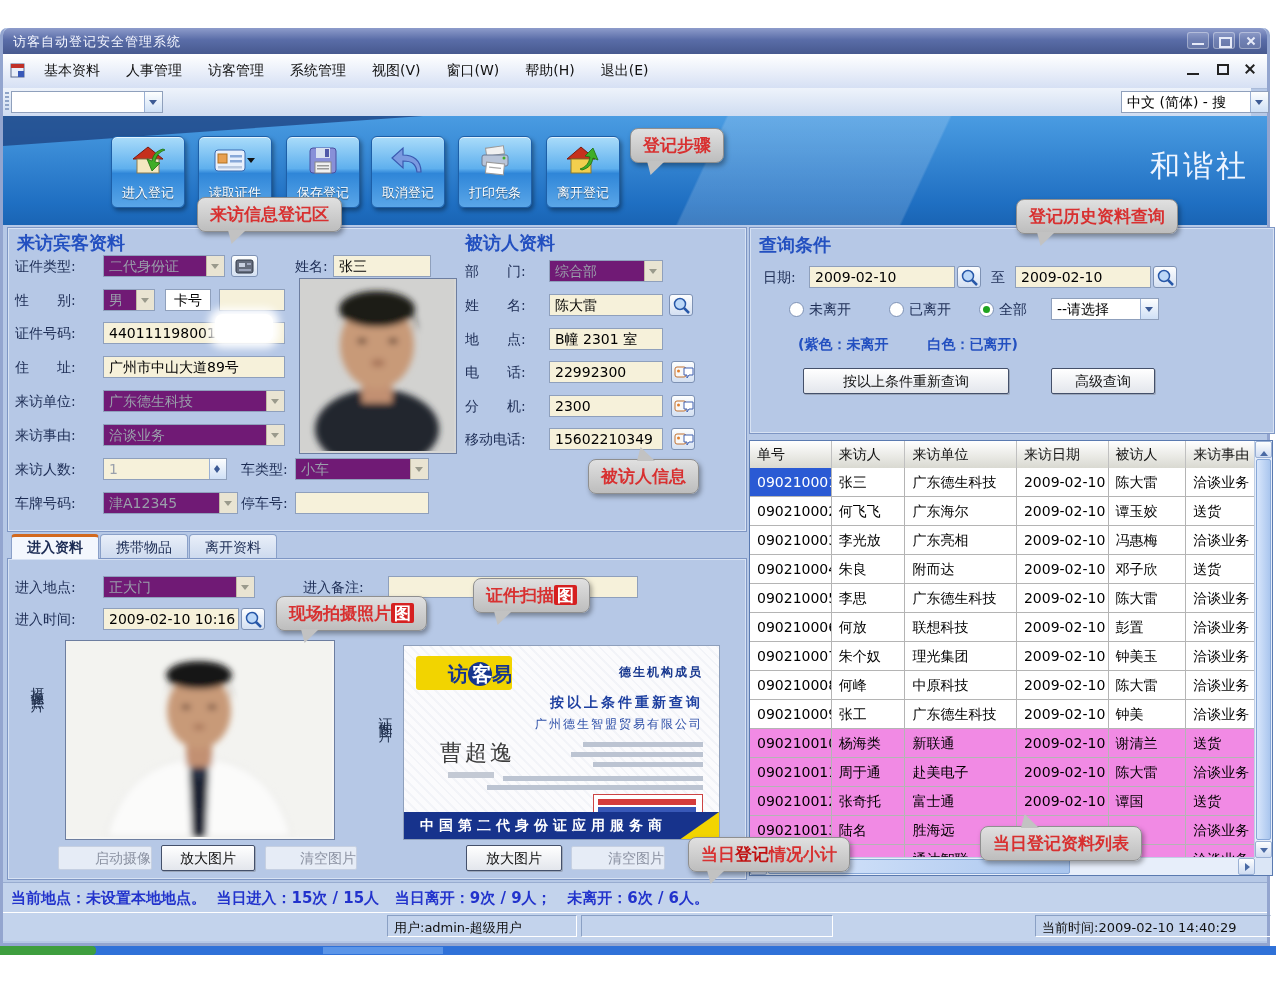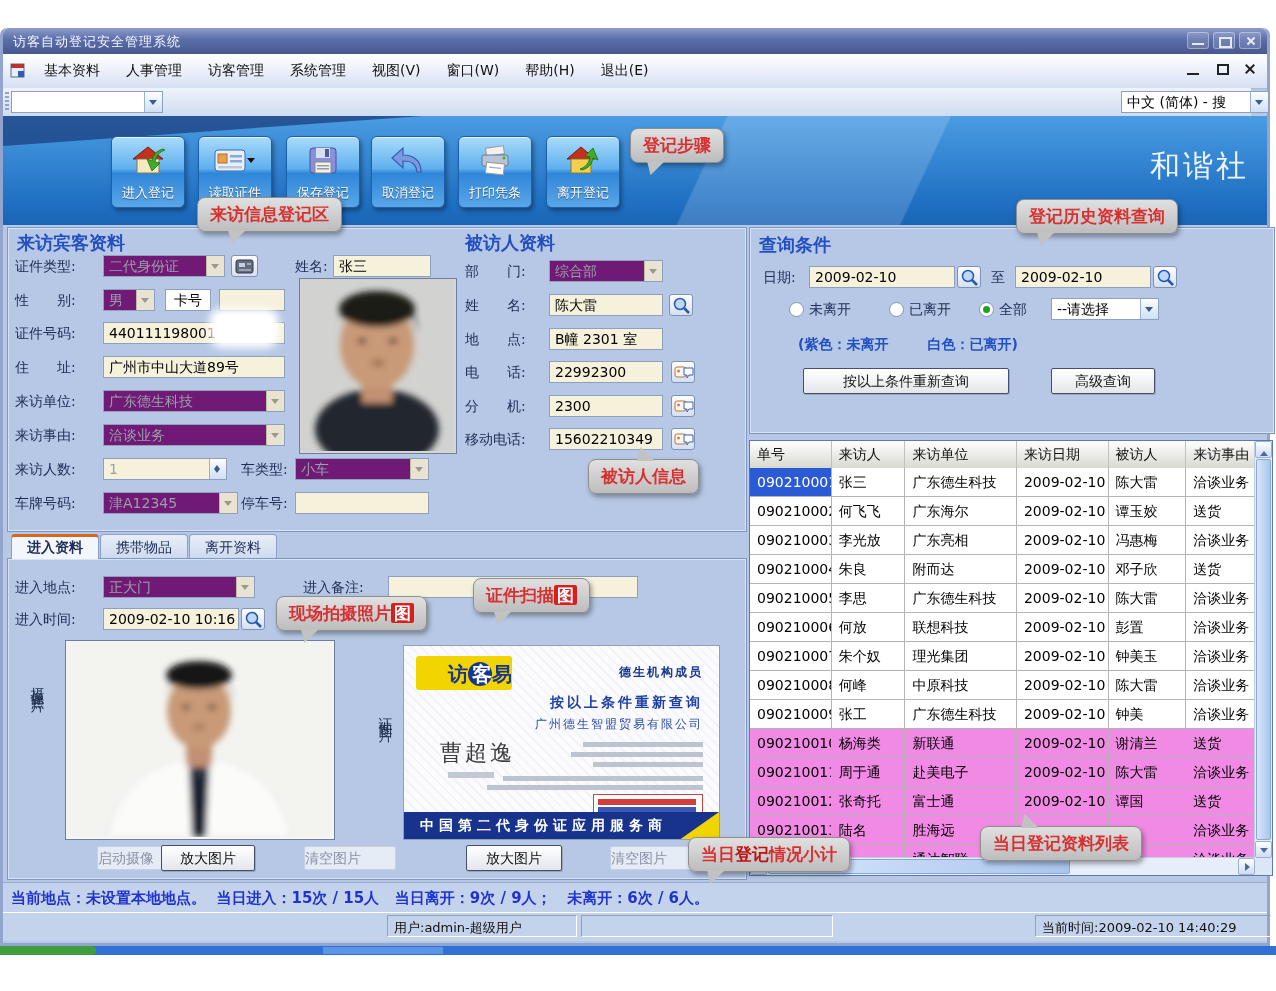--- a/index.html
+++ b/index.html
@@ -52,21 +52,21 @@
   .combo.white{background:#fff;}
   .iconbtn{position:absolute;width:24px;height:22px;box-sizing:border-box;border:1px solid #7e92b4;
     border-radius:3px;background:linear-gradient(#fdfefe,#d4e0f2);}
   .iconbtn svg{position:absolute;left:1px;top:1px;}
   .panel{position:absolute;border:1px solid #7e96c4;box-shadow:0 0 0 1px #d7e2f3 inset;background:#b6c8e6;}
   .sect{position:absolute;font-size:18px;font-weight:bold;color:#2350c0;}
   .btn-raised{position:absolute;height:26px;box-sizing:border-box;border:1px solid #44506a;border-radius:2px;
     background:linear-gradient(#ffffff,#e3e6ec);font-size:14px;color:#111;text-align:center;
     box-shadow:1px 1px 0 #9aa6ba;padding-top:4px;}
   .btn-flat{position:absolute;height:24px;box-sizing:border-box;border:1px solid #c6d0e2;border-radius:2px;
-    background:#e6ecf6;font-size:14px;color:#8b92a2;text-align:left;padding-top:3px;margin-left:39px;}
+    background:#e6ecf6;font-size:14px;color:#8b92a2;text-align:right;padding-top:3px;}
   .radio{position:absolute;width:13px;height:13px;border-radius:50%;background:#fff;border:1px solid #7f93b6;}
   .radio.sel::after{content:"";position:absolute;left:3px;top:3px;width:7px;height:7px;border-radius:50%;background:#1fa31f;}
   .vtext{position:absolute;writing-mode:vertical-rl;font-size:14px;color:#20304e;letter-spacing:4px;}
   .spinbtns{position:absolute;right:0;top:0;bottom:0;width:16px;border-left:1px solid #9ab0d4;
     background:linear-gradient(#fdfefe,#cfe0f6);}
   .spinbtns i{position:absolute;left:4px;border:3.5px solid transparent;}
   .spinbtns i.up{top:3px;border-bottom:4px solid #3c5a94;}
   .spinbtns i.dn{bottom:3px;border-top:4px solid #3c5a94;}
   
   .banner{position:absolute;left:0;top:88px;right:0;height:109px;overflow:hidden;

